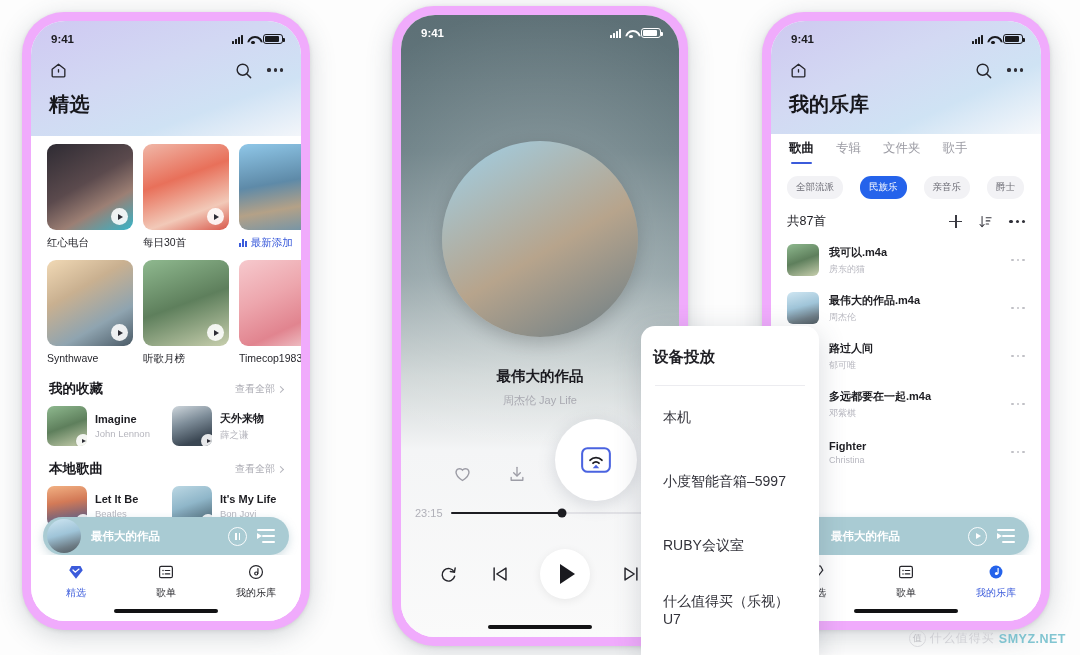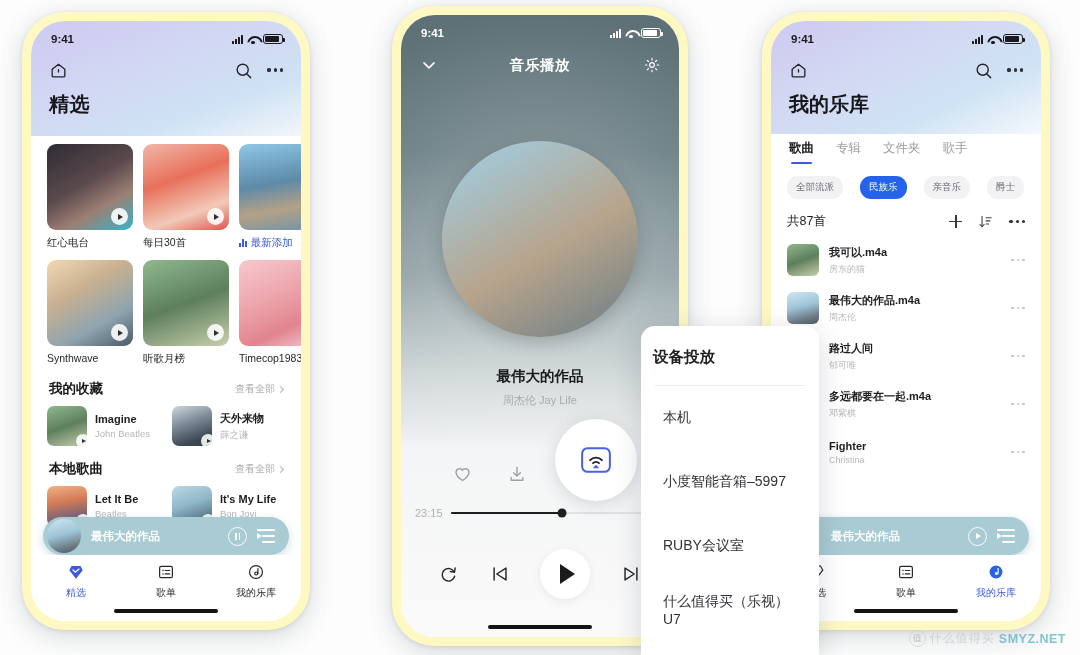--- a/index.html
+++ b/index.html
@@ -7,21 +7,21 @@
     width: 1080px; height: 655px;
     background: #ffffff;
     font-family: "Liberation Sans", "DejaVu Sans", sans-serif;
     overflow: hidden;
   }
   .stage { position: relative; width: 1080px; height: 655px; background: #fdfdfd; }
 
   
   .phone {
     position: absolute;
-    background: #fef9c3;
+    background: #f0abfc;
     border-radius: 42px;
     box-shadow: 0 6px 26px rgba(70,80,95,.22), 0 1px 4px rgba(0,0,0,.10);
     padding: 9px;
   }
   .screen {
     position: relative;
     width: 100%; height: 100%;
     border-radius: 34px;
     overflow: hidden;
     background: #fff;
@@ -351,21 +351,21 @@
       </div>
       <div class="pair">
         <div class="songmini">
           <div class="art a7">
             <span class="play-badge">
                 <span class="tri"></span>
               </span>
           </div>
           <div class="meta">
             <div class="t">Imagine</div>
-            <div class="s">John Beatles</div>
+            <div class="s">John Lennon</div>
           </div>
         </div>
         <div class="songmini">
           <div class="art a8">
             <span class="play-badge">
                 <span class="tri"></span>
               </span>
           </div>
           <div class="meta">
             <div class="t">天外来物</div>
@@ -468,34 +468,20 @@
               <i></i>
               <i></i>
             </span>
           <span class="wifi"></span>
           <span class="batt">
               <span></span>
             </span>
         </span>
       </div>
 
-      <div class="p2-nav" style="position:relative">
-        <span class="ico">
-          <svg width="20" height="20" viewBox="0 0 24 24" fill="none" stroke="#fff" stroke-width="1.9" stroke-linecap="round" stroke-linejoin="round">
-              <polyline points="6 9.5 12 15.5 18 9.5"></polyline>
-            </svg>
-        </span>
-        <span class="title">音乐播放</span>
-        <span class="ico">
-          <svg width="18" height="18" viewBox="0 0 24 24" fill="none" stroke="#fff" stroke-width="1.6">
-            <circle cx="12" cy="12" r="3.1"></circle>
-            <path d="M12 3.2v2M12 19v2M3.2 12h2M19 12h2M5.8 5.8l1.5 1.5M16.8 16.8l1.5 1.5M18.2 5.8l-1.5 1.5M7.3 16.8l-1.5 1.5" stroke-linecap="round"></path>
-          </svg>
-        </span>
-      </div>
 
       <div class="p2-cover a11"></div>
 
       <div class="p2-song">
         <div class="t">最伟大的作品</div>
         <div class="s">周杰伦 Jay Life</div>
       </div>
 
       <div class="p2-actions">
         <span class="ico">

